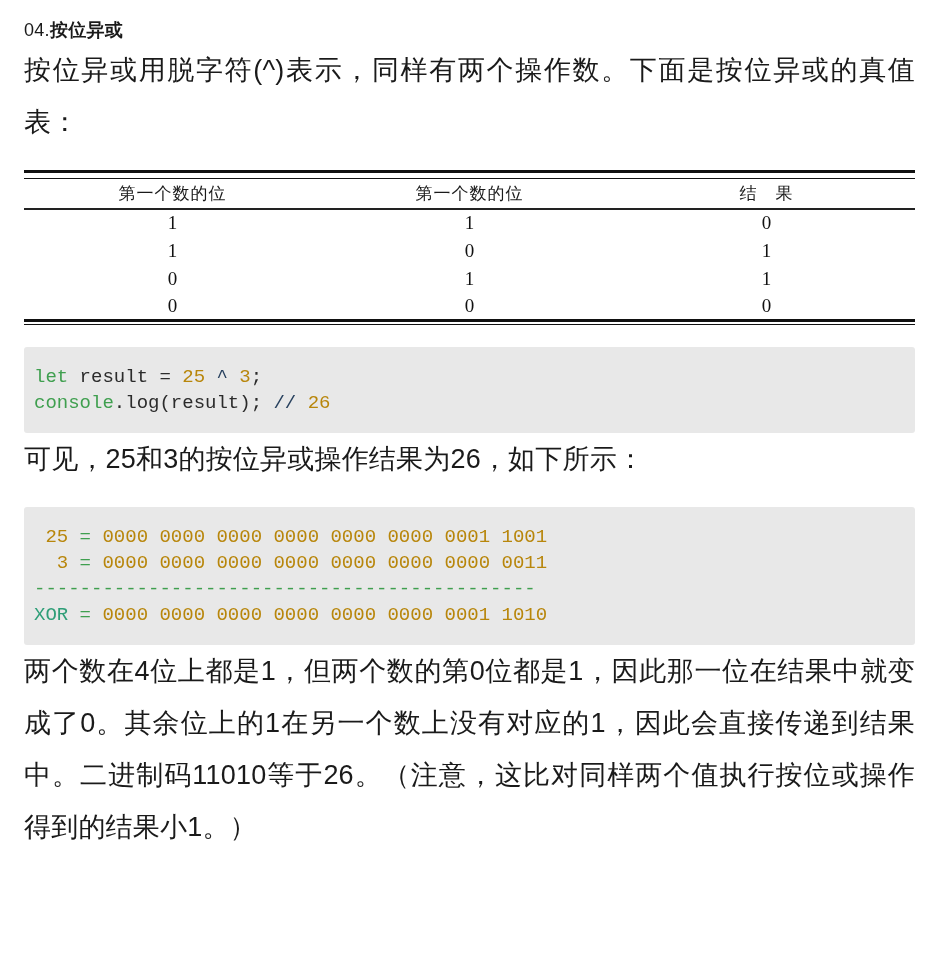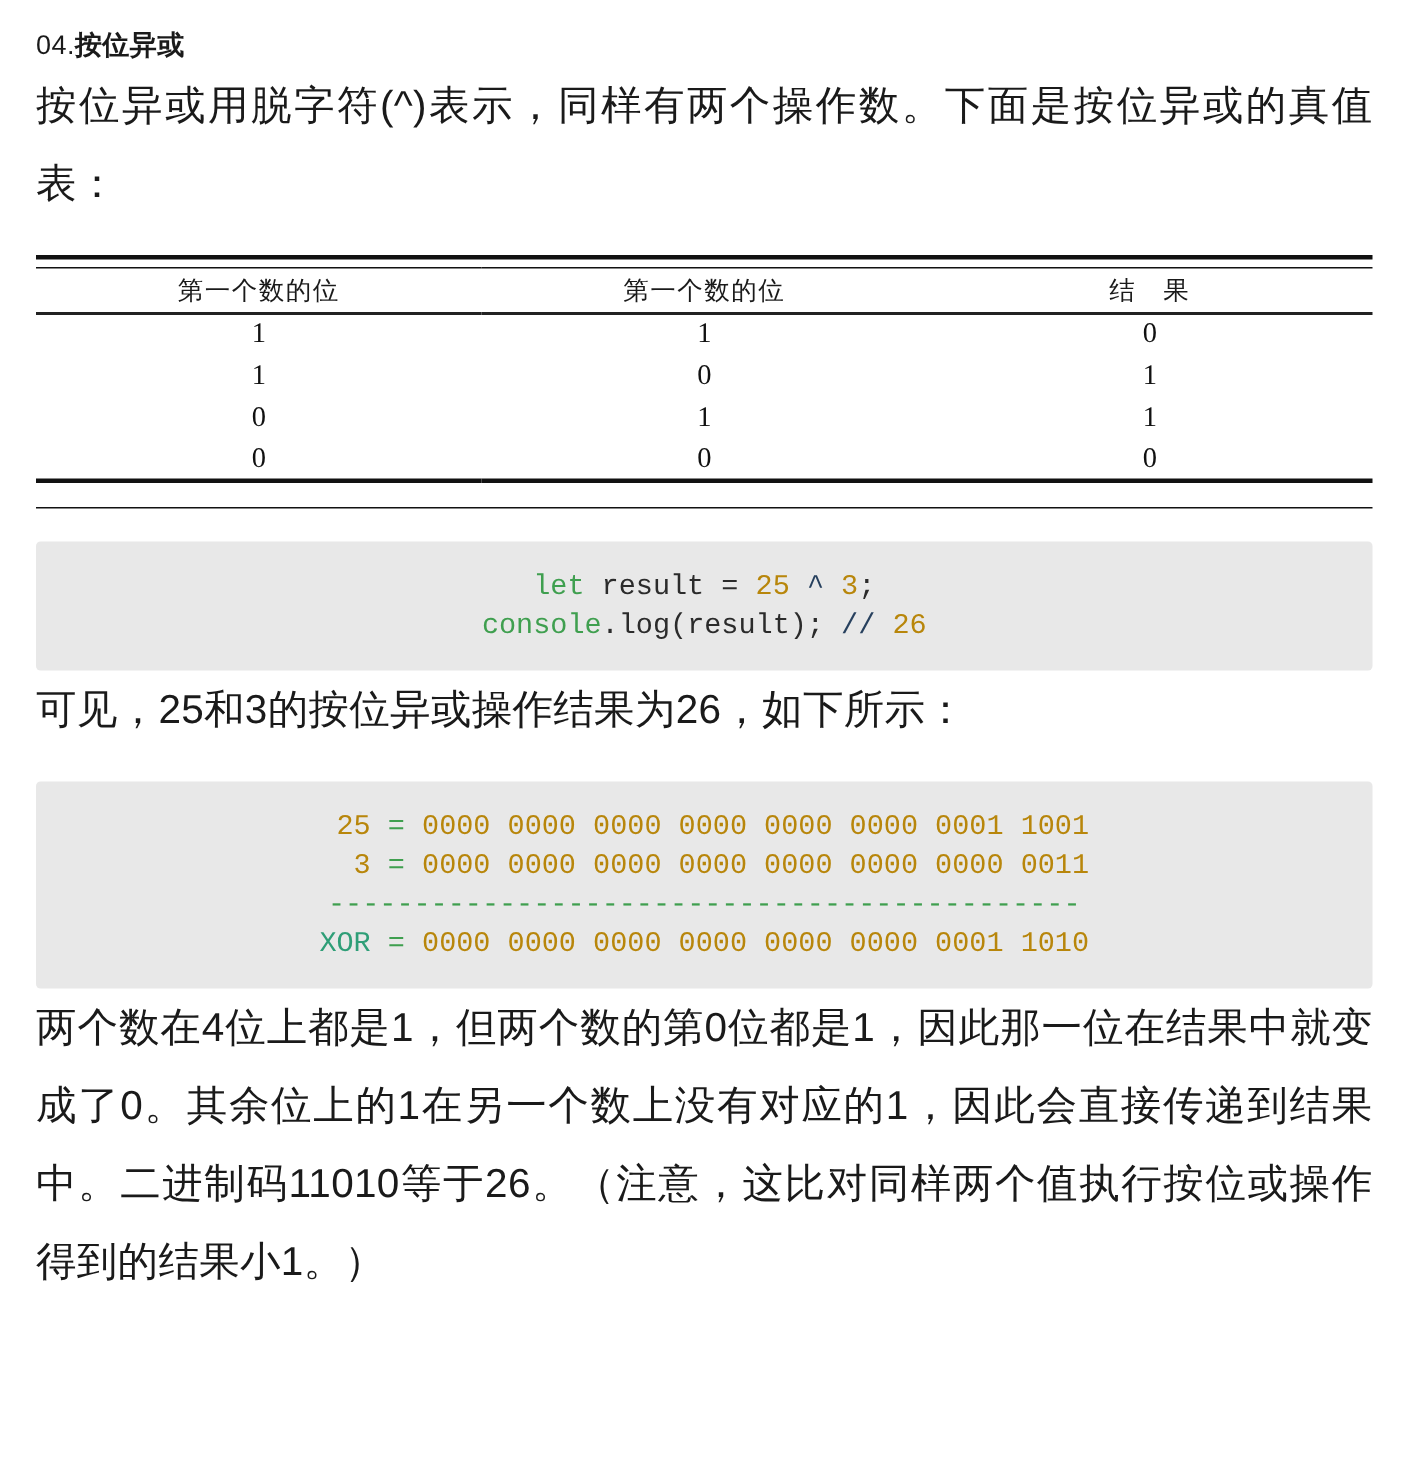--- a/index.html
+++ b/index.html
@@ -32,21 +32,21 @@
   .p3 { margin-top: 12px; }
   .p4 { margin-top: 8px; }
   .p5 { margin-top: 12px; }
 
   
   .table-wrap {
     margin-top: 22px;
     border-top: 3px solid #111;
     border-bottom: 1px solid #111;
     padding-top: 5px;
-    padding-bottom: 16px;
+    padding-bottom: 2px;
   }
   table.truth-table {
     width: 100%;
     border-collapse: collapse;
     border-top: 1px solid #111;
     border-bottom: 3px solid #111;
   }
   table.truth-table th {
     font-size: 17px;
     font-weight: 500;
@@ -63,27 +63,26 @@
     text-align: center;
     padding: 0;
     color: #111;
   }
   table.truth-table col { width: 33.33%; }
 
   pre.code-block {
     margin: 22px 0 0 0;
     background: var(--code_bg, #e8e8e8);
     border-radius: 3px;
-    padding: 17px 0;
+    padding: 17px 10px;
     font-family: "Liberation Mono", "DejaVu Sans Mono", monospace;
     font-size: 19px;
     line-height: 26px;
     white-space: pre;
     overflow: hidden;
-    text-align: center;
   }
   .c-plain { color: #2b2b2b; }
   .c-green { color: var(--keyword_green, #3f9f4f); }
   .c-gold  { color: var(--number_gold, #b8860b); }
   .c-teal  { color: var(--xor_teal, #2e9e77); }
   .c-op    { color: var(--operator_dark, #27405e); }
 </style>
 </head>
 <body>
 

